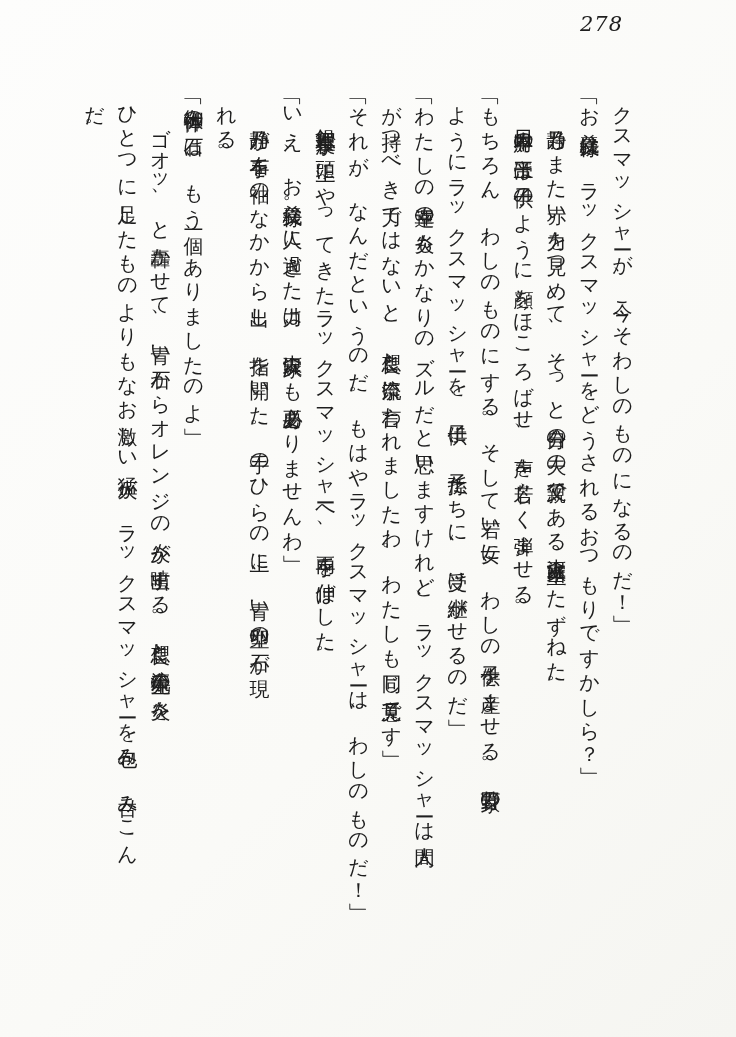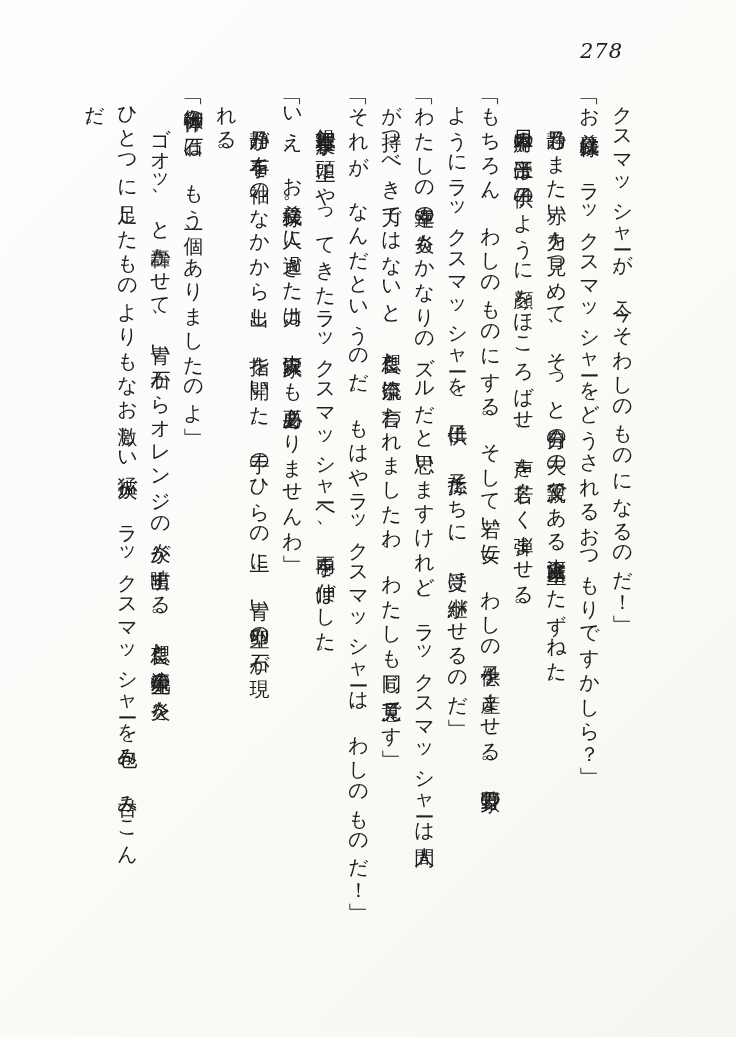--- a/index.html
+++ b/index.html
@@ -17,21 +17,21 @@
 
   .book-page {
     position: relative;
     width: 736px;
     height: 1037px;
     background: linear-gradient(135deg, #fdfdfc 0%, #fafaf7 60%, #f5f5f1 100%);
   }
 
   .page-number {
     position: absolute;
-    top: 39px;
+    top: 12px;
     left: 580px;
     font-family: "DejaVu Serif", serif;
     font-style: italic;
     font-size: 21px;
     letter-spacing: 1px;
     color: var(--ink, #222222);
   }
 
   .text-body {
     position: absolute;

